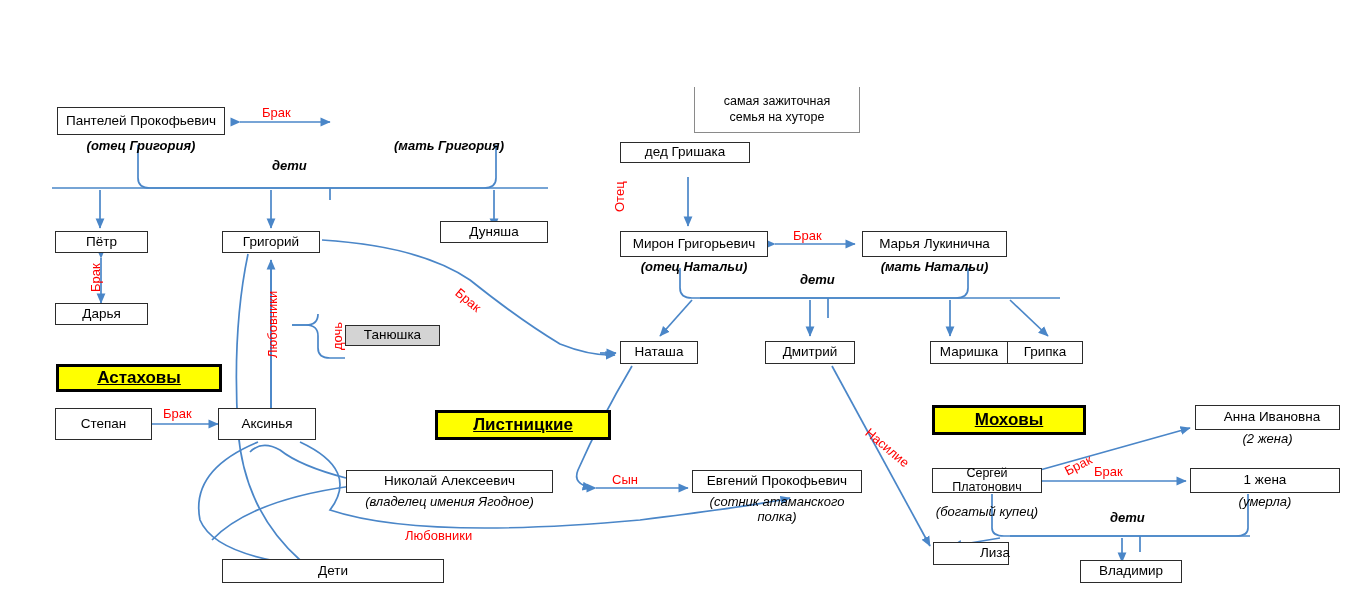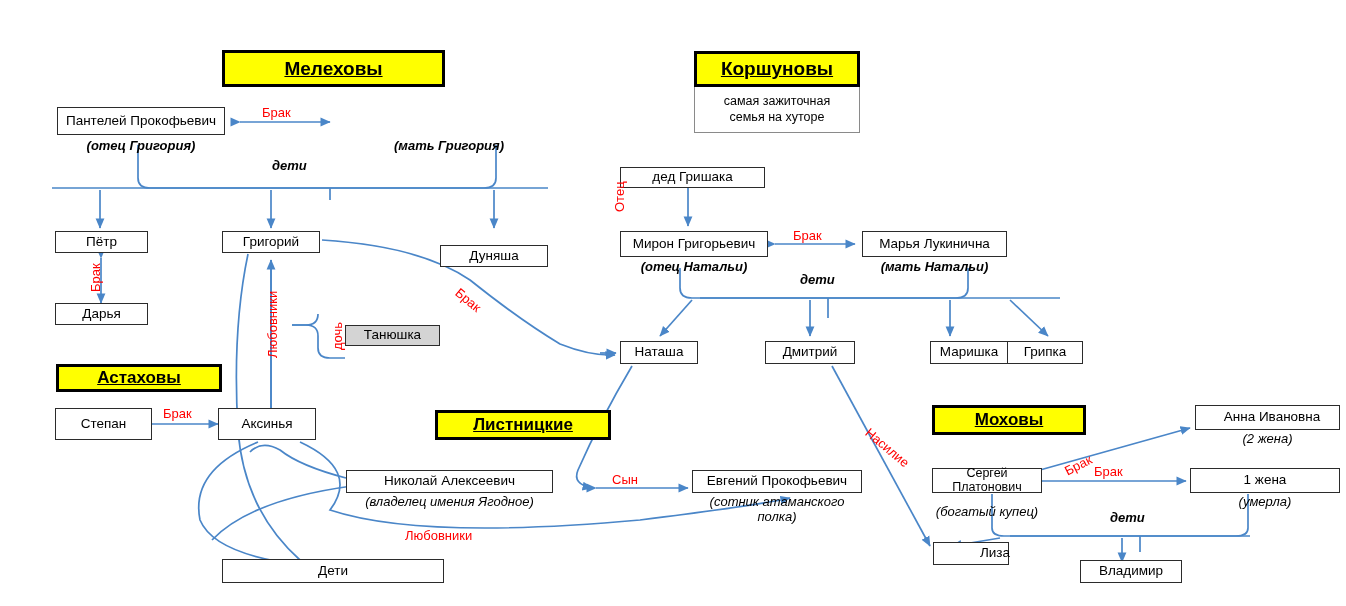--- a/index.html
+++ b/index.html
@@ -104,41 +104,38 @@
 
       <path d="M992,494 L992,528 Q992,536 1004,536 L1250,536"></path>
       <path d="M1248,494 L1248,528 Q1248,536 1236,536 L1010,536"></path>
       <path d="M1140,536 L1140,552"></path>
       <line x1="1000" y1="538" x2="952" y2="546" marker-end="url(#ah)"></line>
       <line x1="1122" y1="538" x2="1122" y2="562" marker-end="url(#ah)"></line>
 
     </g>
   </svg>
 
-  <div class="hdr" style="left:222px;top:50px;width:223px;height:37px;">
-    <span>Мелеховы</span>
-  </div>
 
   <div class="node" style="left:57px;top:107px;width:168px;height:28px;">
     <span>Пантелей Прокофьевич</span>
   </div>
   <div class="caption" style="left:57px;top:139px;width:168px;">(отец Григория)</div>
 
   <div class="caption" style="left:345px;top:139px;width:208px;">(мать Григория)</div>
 
   <div class="rel" style="left:262px;top:105px;">Брак</div>
   <div class="rel black" style="left:272px;top:158px;">дети</div>
 
   <div class="node" style="left:55px;top:231px;width:93px;height:22px;">
     <span>Пётр</span>
   </div>
   <div class="node" style="left:222px;top:231px;width:98px;height:22px;">
     <span>Григорий</span>
   </div>
-  <div class="node" style="left:440px;top:245px;width:108px;height:22px;">
+  <div class="node" style="left:440px;top:221px;width:108px;height:22px;">
     <span>Дуняша</span>
   </div>
   <div class="node" style="left:55px;top:303px;width:93px;height:22px;">
     <span>Дарья</span>
   </div>
 
   <div class="rel vert" style="left:88px;top:292px;">Брак</div>
   <div class="rel vert" style="left:265px;top:358px;">Любовники</div>
   <div class="rel vert" style="left:330px;top:350px;">дочь</div>
 
@@ -158,31 +155,28 @@
   </div>
   <div class="rel" style="left:163px;top:406px;">Брак</div>
 
   <div class="node" style="left:222px;top:559px;width:222px;height:24px;">
     <span>Дети</span>
   </div>
 
   <div class="rel" style="left:405px;top:528px;">Любовники</div>
   <div class="rel rot-brak-nat" style="left:462px;top:285px;">Брак</div>
 
-  <div class="hdr" style="left:694px;top:51px;width:166px;height:36px;">
-    <span>Коршуновы</span>
-  </div>
   <div class="subbox" style="left:694px;top:87px;width:166px;height:46px;">
     <div>
       <div>самая зажиточная</div>
       <div>семья на хуторе</div>
     </div>
   </div>
 
-  <div class="node" style="left:620px;top:167px;width:145px;height:21px;">
+  <div class="node" style="left:620px;top:142px;width:130px;height:21px;">
     <span>дед Гришака</span>
   </div>
   <div class="rel vert" style="left:612px;top:212px;">Отец</div>
 
   <div class="node" style="left:620px;top:231px;width:148px;height:26px;">
     <span>Мирон Григорьевич</span>
   </div>
   <div class="caption" style="left:620px;top:260px;width:148px;">(отец Натальи)</div>
 
   <div class="node" style="left:862px;top:231px;width:145px;height:26px;">

